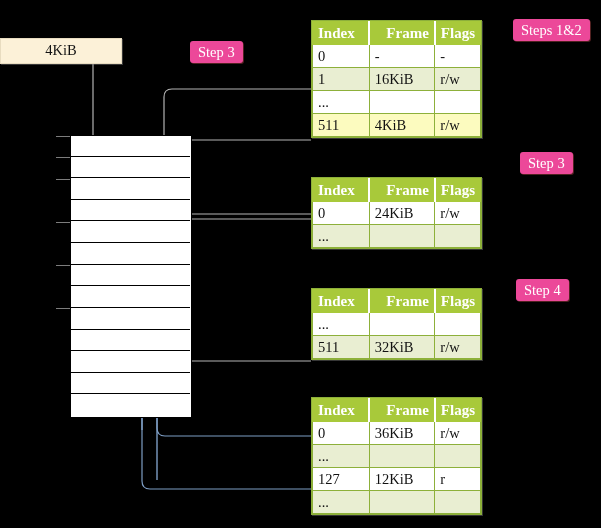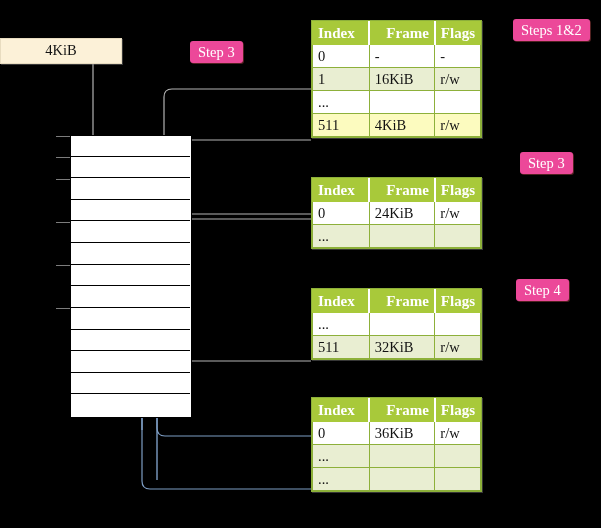--- a/index.html
+++ b/index.html
@@ -208,20 +208,25 @@
           <tr>
             <td class="c-index">0</td>
             <td class="c-frame">36KiB</td>
             <td class="c-flags">r/w</td>
           </tr>
           <tr class="alt">
             <td class="c-index">...</td>
             <td class="c-frame">&nbsp;</td>
             <td class="c-flags">&nbsp;</td>
           </tr>
+          <tr>
+            <td class="c-index">127</td>
+            <td class="c-frame">12KiB</td>
+            <td class="c-flags">r</td>
+          </tr>
           <tr class="alt">
             <td class="c-index">...</td>
             <td class="c-frame">&nbsp;</td>
             <td class="c-flags">&nbsp;</td>
           </tr>
         </tbody>
     </table>
   </div>
 
 </div>

